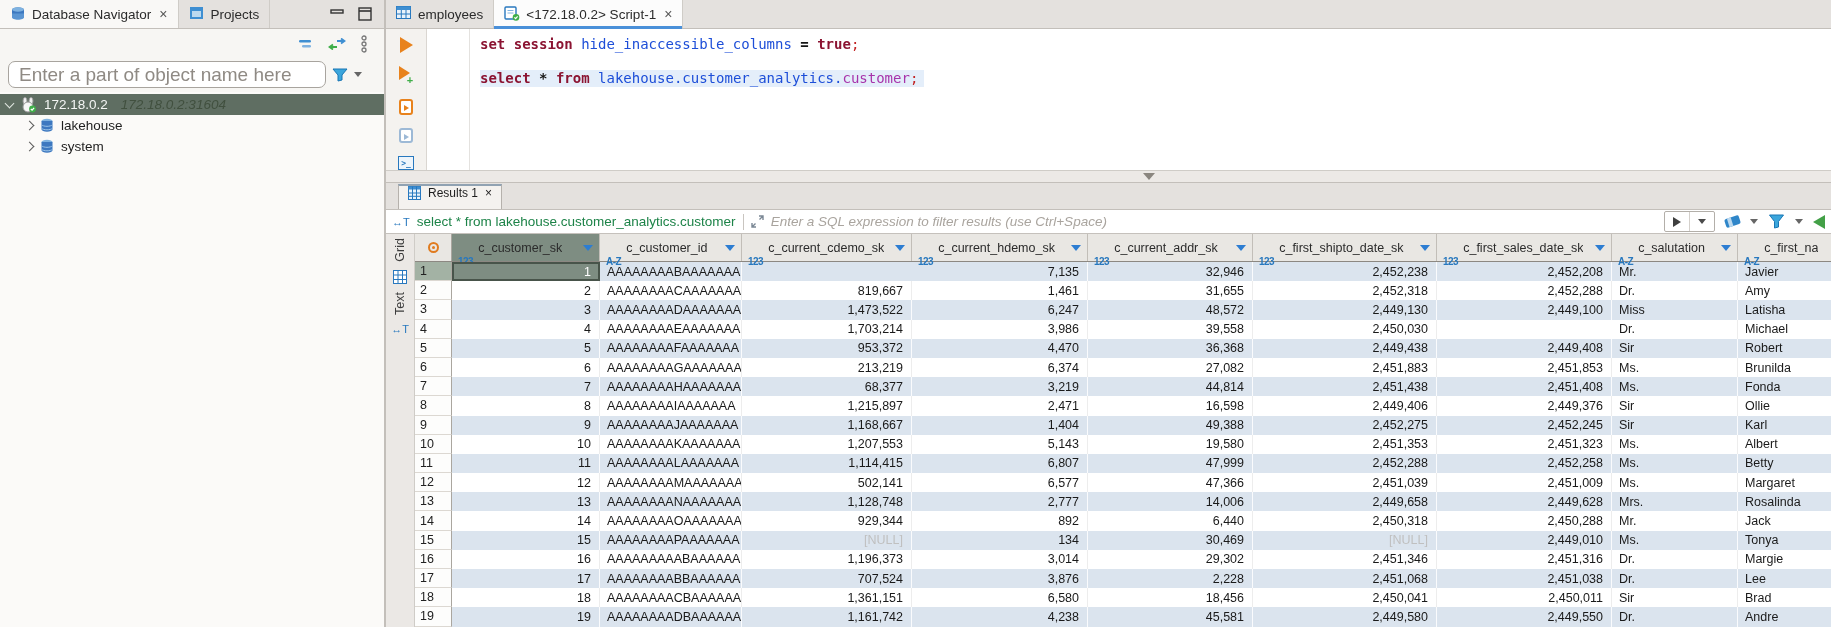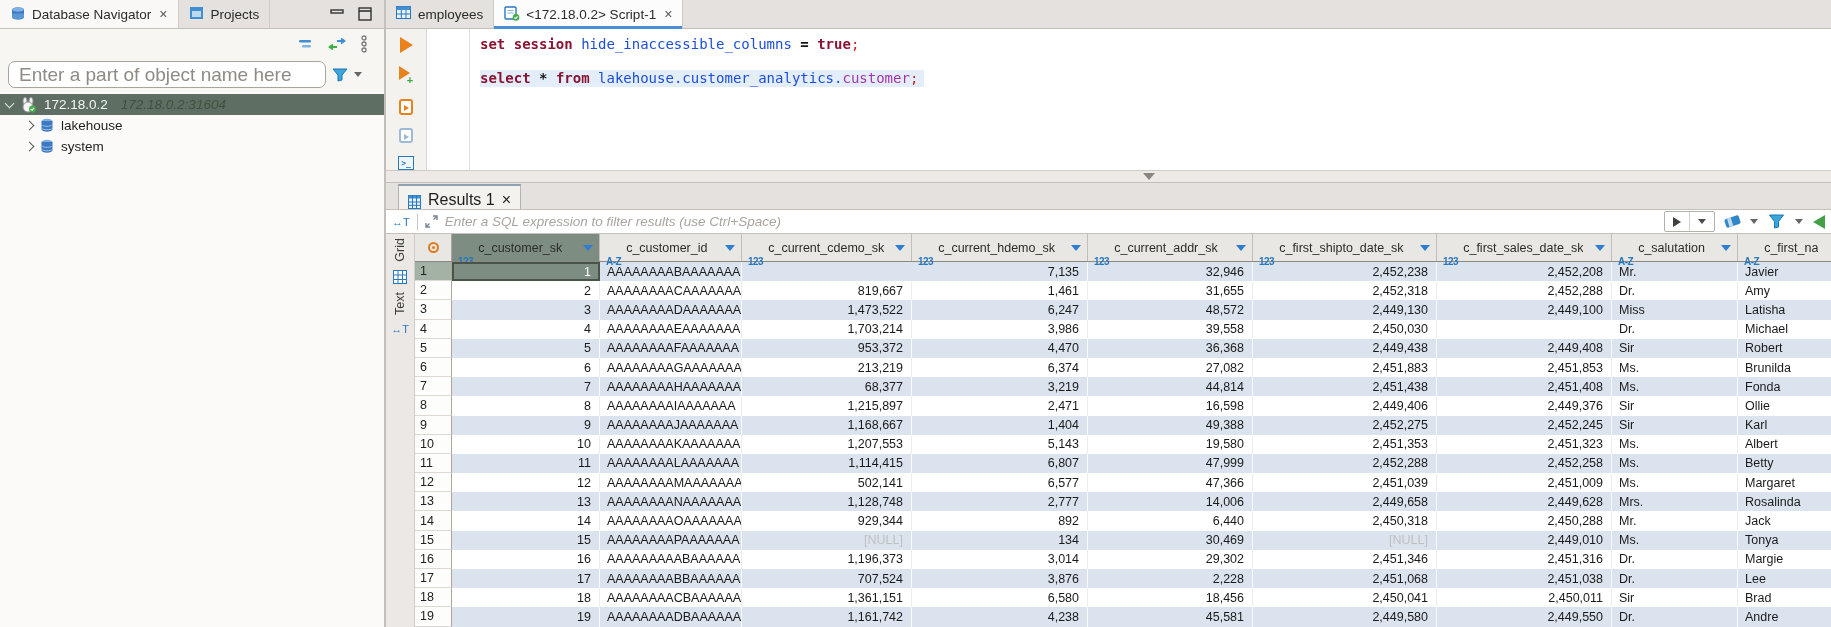--- a/index.html
+++ b/index.html
@@ -44,21 +44,21 @@
   .tok-tbl { color:#a733ab; }
   .tok-semi { color:#c22222; }
   #sash { position:absolute; left:0; top:170px; width:1445px; height:13px; background:#ece9e6; border-top:1px solid #cfccc7; border-bottom:1px solid #c3bfba; }
   #sash-handle { position:absolute; left:735px; top:2px; display:flex; gap:10px; align-items:center; }
   .tri-up { width:0; height:0; border-left:6px solid transparent; border-right:6px solid transparent; border-bottom:7px solid #8a8litre680; border-bottom-color:#8a867f; }
   .tri-down { width:0; height:0; border-left:6px solid transparent; border-right:6px solid transparent; border-top:7px solid #8a867f; }
 
   
   #results-region { position:absolute; left:386px; top:183px; width:1445px; height:444px; background:#fff; }
   #results-tabbar { height:27px; background:#e4e1de; border-bottom:1px solid #c3bfba; display:flex; align-items:flex-end; padding-left:12px; }
-  #results-tab { display:flex; align-items:flex-end; gap:7px; background:#f4f2ef; border:1px solid #b5b1ac; border-bottom:none; border-top:2px solid #90a2b2; height:25px; padding:0 9px; font-size:16px; }
+  #results-tab { display:flex; align-items:flex-start; gap:7px; background:#f4f2ef; border:1px solid #b5b1ac; border-bottom:none; border-top:2px solid #90a2b2; height:25px; padding:0 9px; font-size:12px; }
   #filter-bar { height:24px; background:#fff; border-bottom:1px solid #c5c1bc; display:flex; align-items:center; padding:0 6px; gap:7px; }
   #filter-query { color:#1d8348; font-size:13.5px; white-space:nowrap; }
   #filter-placeholder { color:#a9a49e; font-style:italic; font-size:13.5px; white-space:nowrap; }
   .vdiv { width:1px; height:16px; background:#c9c5c0; }
   #filter-right { margin-left:auto; display:flex; align-items:center; gap:10px; overflow:hidden; padding-right:0; }
   #apply-group { display:flex; align-items:center; background:#fff; border:1px solid #b3afa9; border-radius:2px; height:21px; }
   #apply-group .seg { padding:0 8px; display:flex; align-items:center; height:100%; }
   #apply-group .seg + .seg { border-left:1px solid #d4d0cb; }
   .play-sm { width:0; height:0; border-left:8px solid #3f3f3f; border-top:5px solid transparent; border-bottom:5px solid transparent; }
   .dd { width:0; height:0; border-left:4.5px solid transparent; border-right:4.5px solid transparent; border-top:5px solid #4a4a4a; }
@@ -283,20 +283,21 @@
             <line x1="0.5" y1="10.3" x2="12.5" y2="10.3" stroke="#2878be"></line>
           </svg>
       </span>
       <span>Results 1</span>
       <span class="close">×</span>
     </div>
   </div>
 
   <div id="filter-bar">
     <span class="mini-arrows">↔T</span>
+    <span id="filter-query">select * from lakehouse.customer_analytics.customer</span>
     <span class="vdiv"></span>
     <span>
       <svg width="13" height="13" viewBox="0 0 13 13">
           <path d="M8 1 h4 v4 M12 1 L8.5 4.5 M5 12 H1 V8 M1 12 L4.5 8.5" stroke="#7a8794" stroke-width="1.4" fill="none"></path>
         </svg>
     </span>
     <span id="filter-placeholder">Enter a SQL expression to filter results (use Ctrl+Space)</span>
     <div id="filter-right">
       <div id="apply-group">
         <span class="seg">

